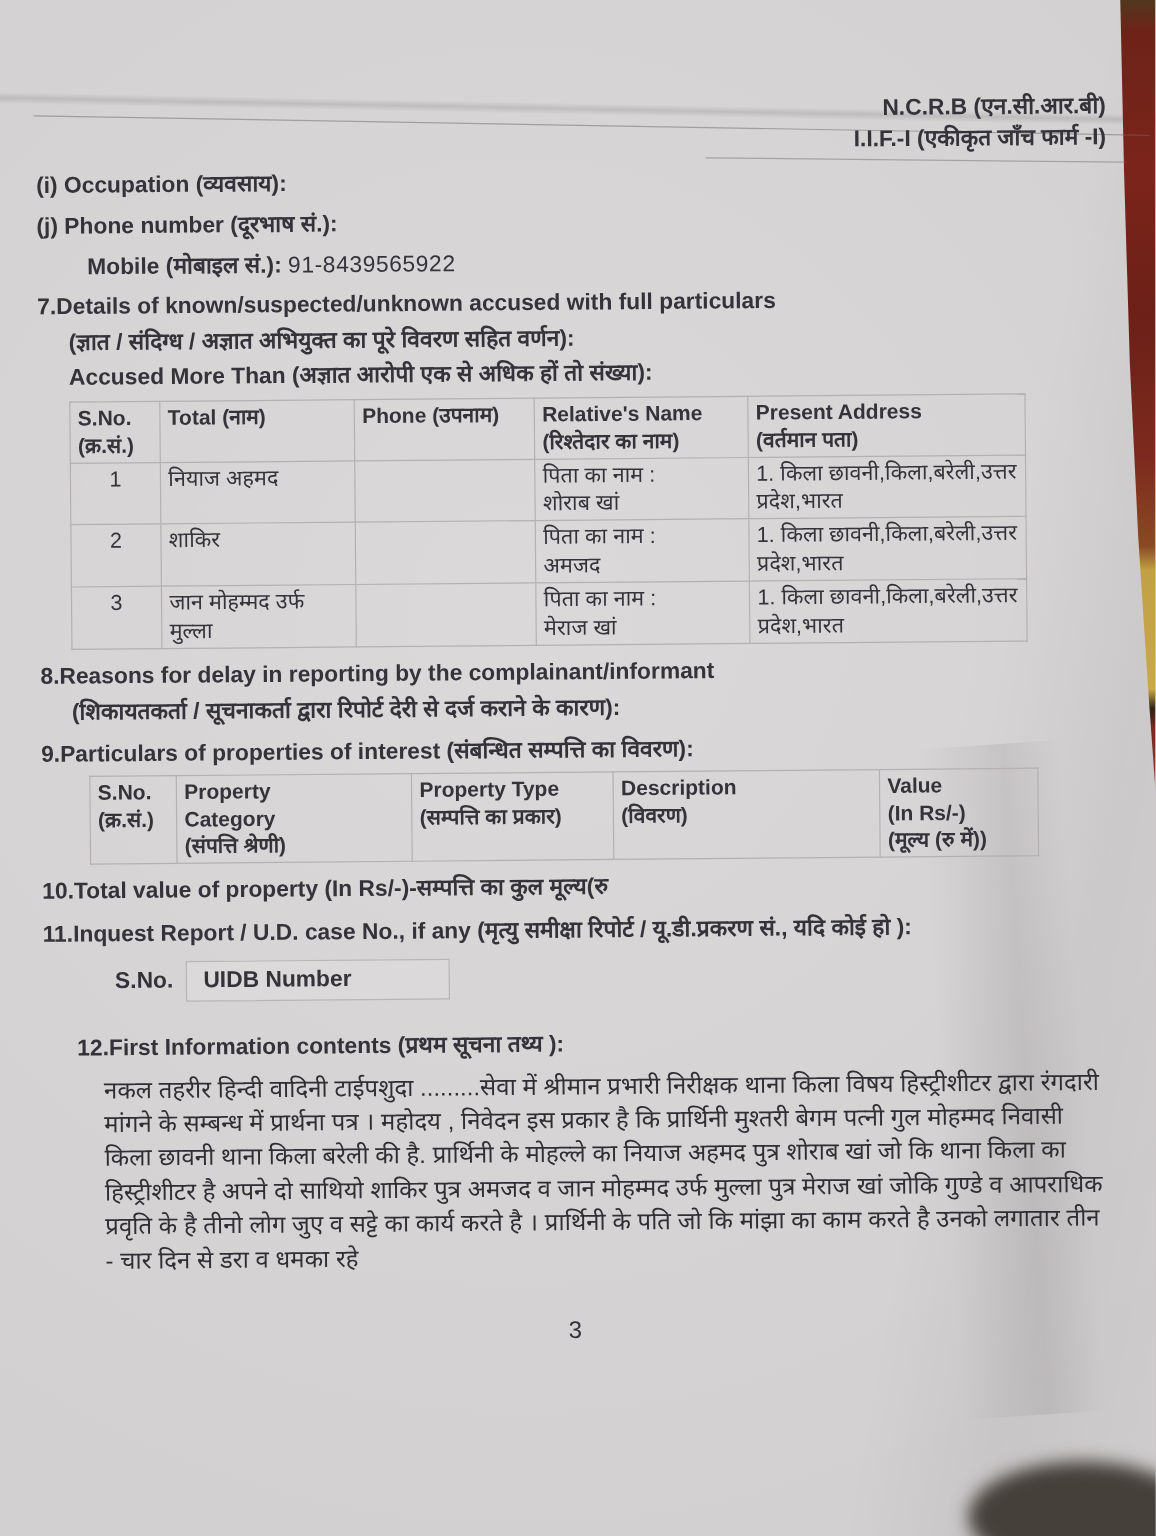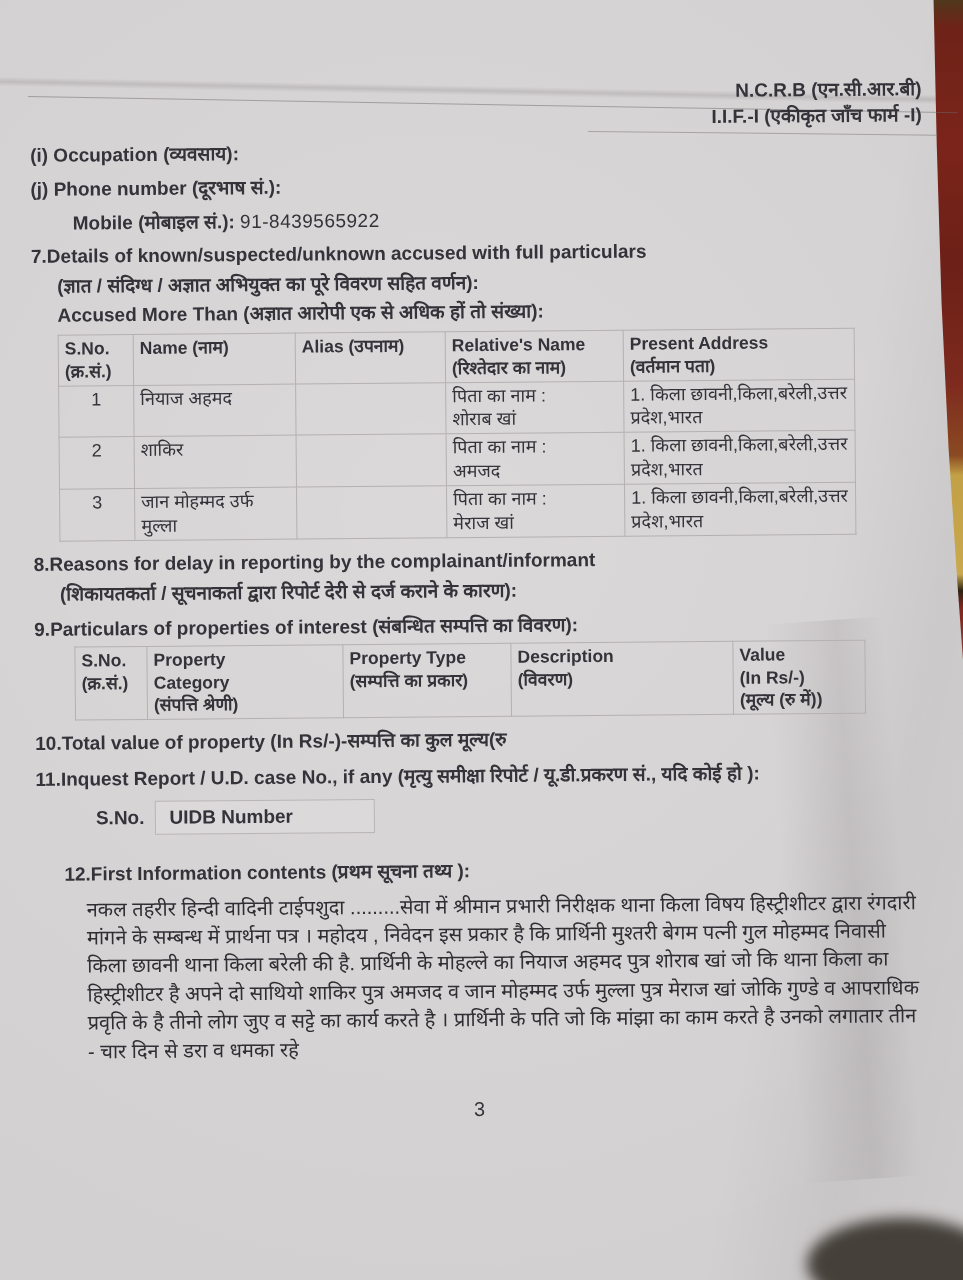--- a/index.html
+++ b/index.html
@@ -121,22 +121,22 @@
         <col style="width:75px">
         <col style="width:162px">
         <col style="width:150px">
         <col style="width:178px">
         <col style="width:231px">
       </colgroup>
     <tbody>
         <tr>
       <th class="sno">S.No.
 (क्र.सं.)</th>
-      <th>Name (नाम)</th>
-      <th>Alias (उपनाम)</th>
+      <th>Total (नाम)</th>
+      <th>Phone (उपनाम)</th>
       <th>Relative's Name
 (रिश्तेदार का नाम)</th>
       <th>Present Address
 (वर्तमान पता)</th>
     </tr>
     <tr>
       <td class="sno">1</td>
       <td class="hindi-cell">नियाज अहमद</td>
       <td></td>
       <td class="hindi-cell">पिता का नाम :

